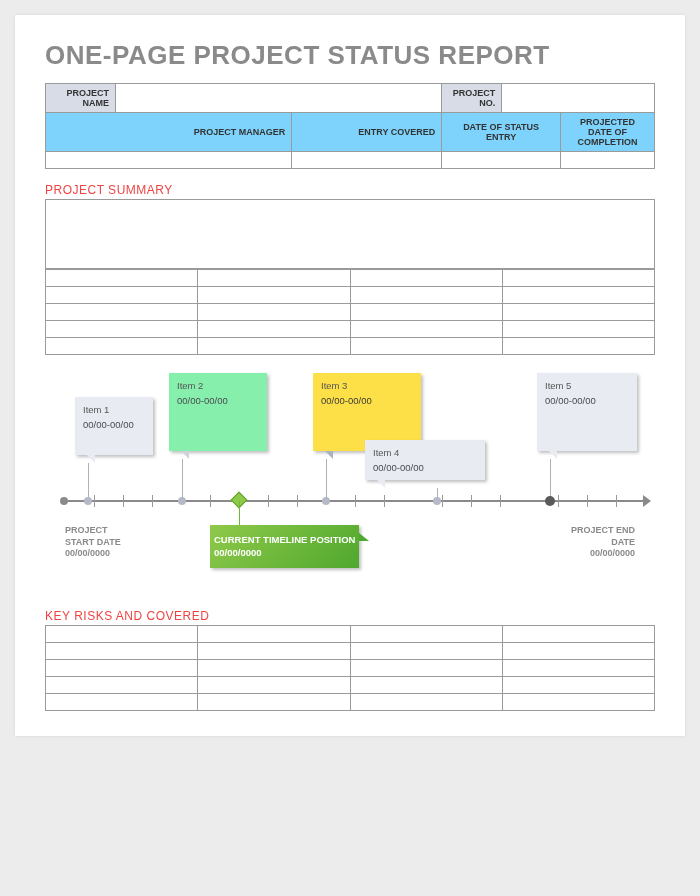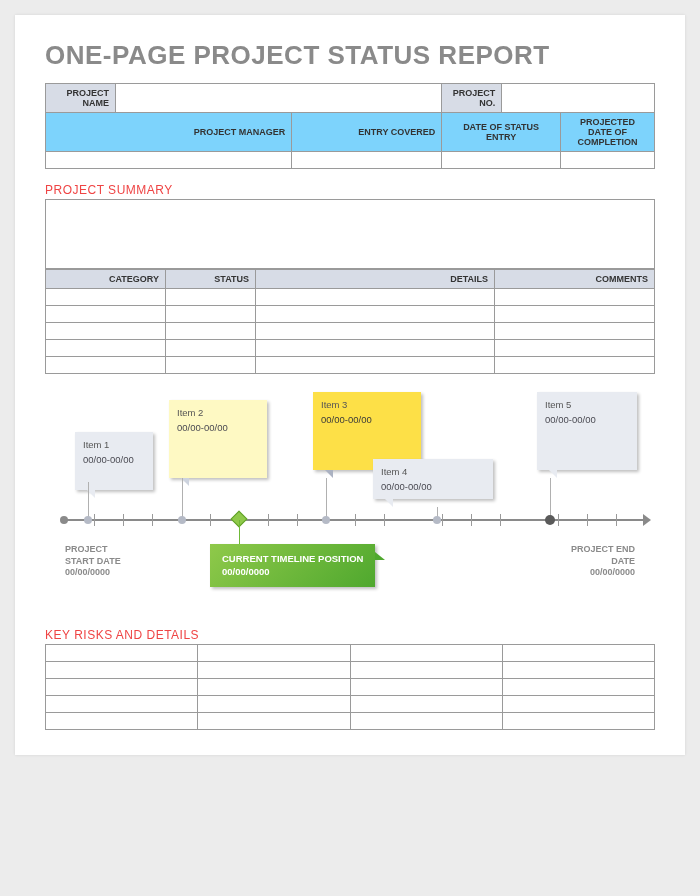--- a/index.html
+++ b/index.html
@@ -13,37 +13,37 @@
 .hdr-light { background: #7dd3fc; }
 .hdr-center { text-align: center; }
 .empty-row td { height: 17px; background: #fff; }
 .summary-box { border: 1px solid #9a9a9a; height: 70px; background: #fff; }
 .overview-table td, .overview-table th, .risks-table td, .risks-table th { font-size: 9px; }
 .overview-table .empty-row td, .risks-table .empty-row td { height: 17px; }
 .timeline-area { position: relative; height: 230px; margin-top: 10px; }
 .callout { position: absolute; padding: 6px 8px 6px 8px; font-size: 9.5px; color: #4a4a52; line-height: 1.4; box-shadow: 2px 2px 3px rgba(0,0,0,0.25); }
 .callout .t { font-weight: normal; color: #555; display: block; margin-bottom: 2px; }
 .callout::after { content: ''; position: absolute; bottom: -8px; left: 12px; border-left: 8px solid transparent; border-right: 0 solid transparent; border-top: 8px solid; }
-.c1 { background: #e8ebf1; width: 78px; height: 58px; top: 48px; left: 30px; } .c1::after { border-top-color: #e8ebf1; }
-.c2 { background: #fef9c3; width: 98px; height: 78px; top: 16px; left: 124px; } .c2::after { border-top-color: #cdd3de; }
+.c1 { background: #e8ebf1; width: 78px; height: 58px; top: 32px; left: 30px; } .c1::after { border-top-color: #e8ebf1; }
+.c2 { background: #86efac; width: 98px; height: 78px; top: 8px; left: 124px; } .c2::after { border-top-color: #cdd3de; }
 .c3 { background: #fde047; color: #3a3a3a; width: 108px; height: 78px; top: 8px; left: 268px; } .c3::after { border-top-color: #abb2c2; }
-.c4 { background: #e8ebf1; width: 120px; height: 40px; top: 75px; left: 328px; } .c4::after { border-top-color: #e8ebf1; }
+.c4 { background: #e8ebf1; width: 120px; height: 40px; top: 75px; left: 320px; } .c4::after { border-top-color: #e8ebf1; }
 .c5 { background: #e8ebf1; width: 100px; height: 78px; top: 8px; left: 492px; } .c5::after { border-top-color: #e8ebf1; }
 .stem { position: absolute; width: 1px; background: #b0b0b0; }
 .axis { position: absolute; top: 135px; left: 20px; right: 10px; height: 2px; background: #8a8a8a; }
 .axis::before { content: ''; position: absolute; left: -5px; top: -3px; width: 8px; height: 8px; border-radius: 50%; background: #8a8a8a; }
 .axis::after { content: ''; position: absolute; right: -6px; top: -5px; width: 0; height: 0; border-left: 8px solid #8a8a8a; border-top: 6px solid transparent; border-bottom: 6px solid transparent; }
 .tick { position: absolute; top: -5px; width: 1px; height: 12px; background: #9a9a9a; }
 .dot { position: absolute; top: -3px; width: 8px; height: 8px; border-radius: 50%; background: #b5bac6; }
 .diamond { position: absolute; top: -6px; width: 12px; height: 12px; background: #8fc94a; transform: rotate(45deg); border: 1px solid #5fa028; }
 .bigdot { position: absolute; top: -4px; width: 10px; height: 10px; border-radius: 50%; background: #5a5a5a; }
 .axis-label { position: absolute; font-size: 9px; font-weight: bold; color: #8a8a8a; line-height: 1.3; }
 .al-start { top: 160px; left: 20px; }
 .al-end { top: 160px; right: 20px; text-align: right; }
-.current-box { position: absolute; top: 160px; left: 165px; background: linear-gradient(135deg, #8fc94a, #4fa82e); color: #fff; font-size: 9.5px; font-weight: bold; padding: 8px 12px; box-shadow: 2px 2px 3px rgba(0,0,0,0.25); line-height: 1.4; }
+.current-box { position: absolute; top: 160px; left: 165px; background: linear-gradient(135deg, #8fc94a, #4fa82e); color: #fff; font-size: 9.5px; font-weight: bold; padding: 8px 4px; box-shadow: 2px 2px 3px rgba(0,0,0,0.25); line-height: 1.4; }
 .current-box::after { content: ''; position: absolute; right: -10px; top: 8px; border-left: 10px solid #4fa82e; border-top: 8px solid transparent; border-bottom: 0 solid transparent; }
 .current-stem { position: absolute; width: 1px; background: #6fb938; top: 136px; height: 24px; left: 194px; }
 </style>
 </head>
 <body>
 
 <div class="page">
   <div class="title">ONE-PAGE PROJECT STATUS REPORT</div>
 
   <table>
@@ -67,26 +67,20 @@
       <td></td>
     </tr>
   </tbody>
     </table>
 
   <div class="section-label">PROJECT SUMMARY</div>
   <div class="summary-box"></div>
 
   <table class="overview-table">
     <tbody>
-        <tr>
-      <th class="hdr" style="width:120px">CATEGORY</th>
-      <th class="hdr" style="width:90px">STATUS</th>
-      <th class="hdr">DETAILS</th>
-      <th class="hdr" style="width:160px">COMMENTS</th>
-    </tr>
     <tr class="empty-row">
           <td></td>
           <td></td>
           <td></td>
           <td></td>
         </tr>
     <tr class="empty-row">
           <td></td>
           <td></td>
           <td></td>
@@ -158,21 +152,21 @@
     <div class="axis-label al-end">
       <span style="display:block;width:70px">PROJECT END DATE</span>
       <span>00/00/0000</span>
     </div>
     <div class="current-box">
       <span>CURRENT TIMELINE POSITION</span><br>
       <span>00/00/0000</span>
     </div>
   </div>
 
-  <div class="section-label">KEY RISKS AND DETAILS</div>
+  <div class="section-label">KEY RISKS AND COVERED</div>
   <table class="risks-table">
     <tbody>
     <tr class="empty-row">
           <td></td>
           <td></td>
           <td></td>
           <td></td>
         </tr>
     <tr class="empty-row">
           <td></td>

